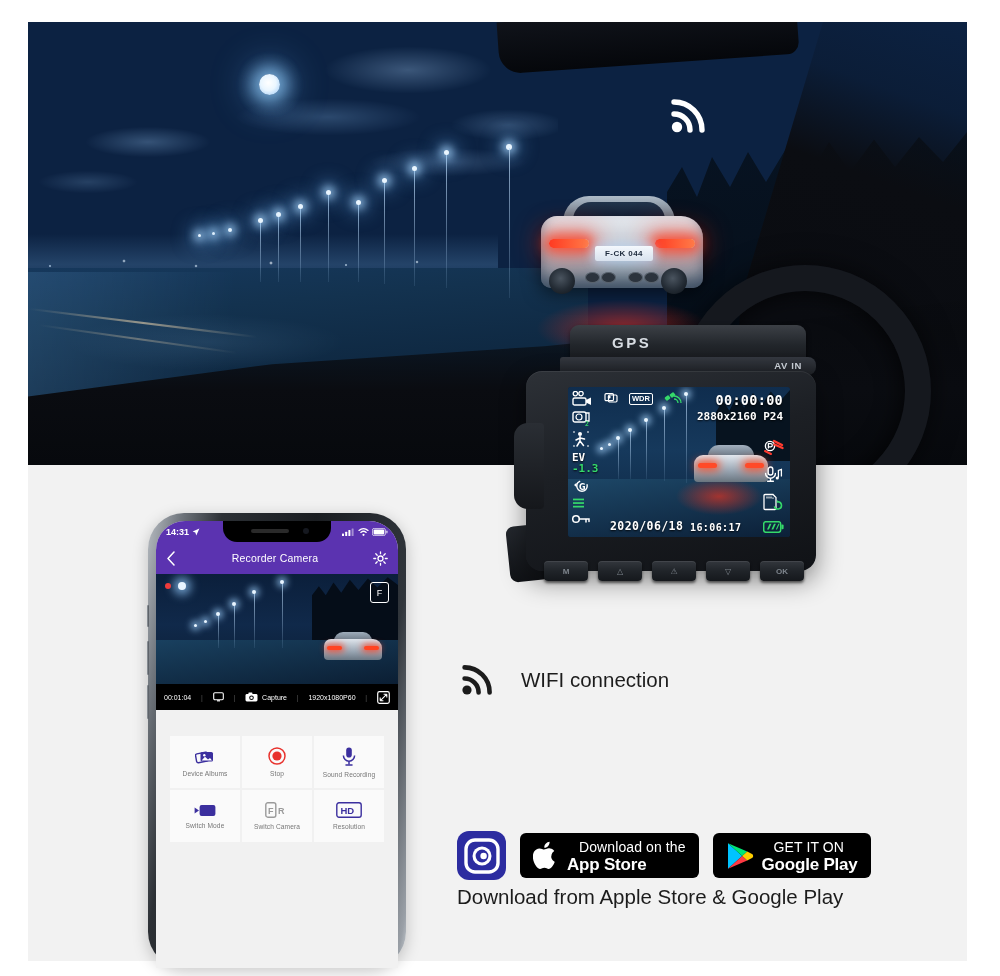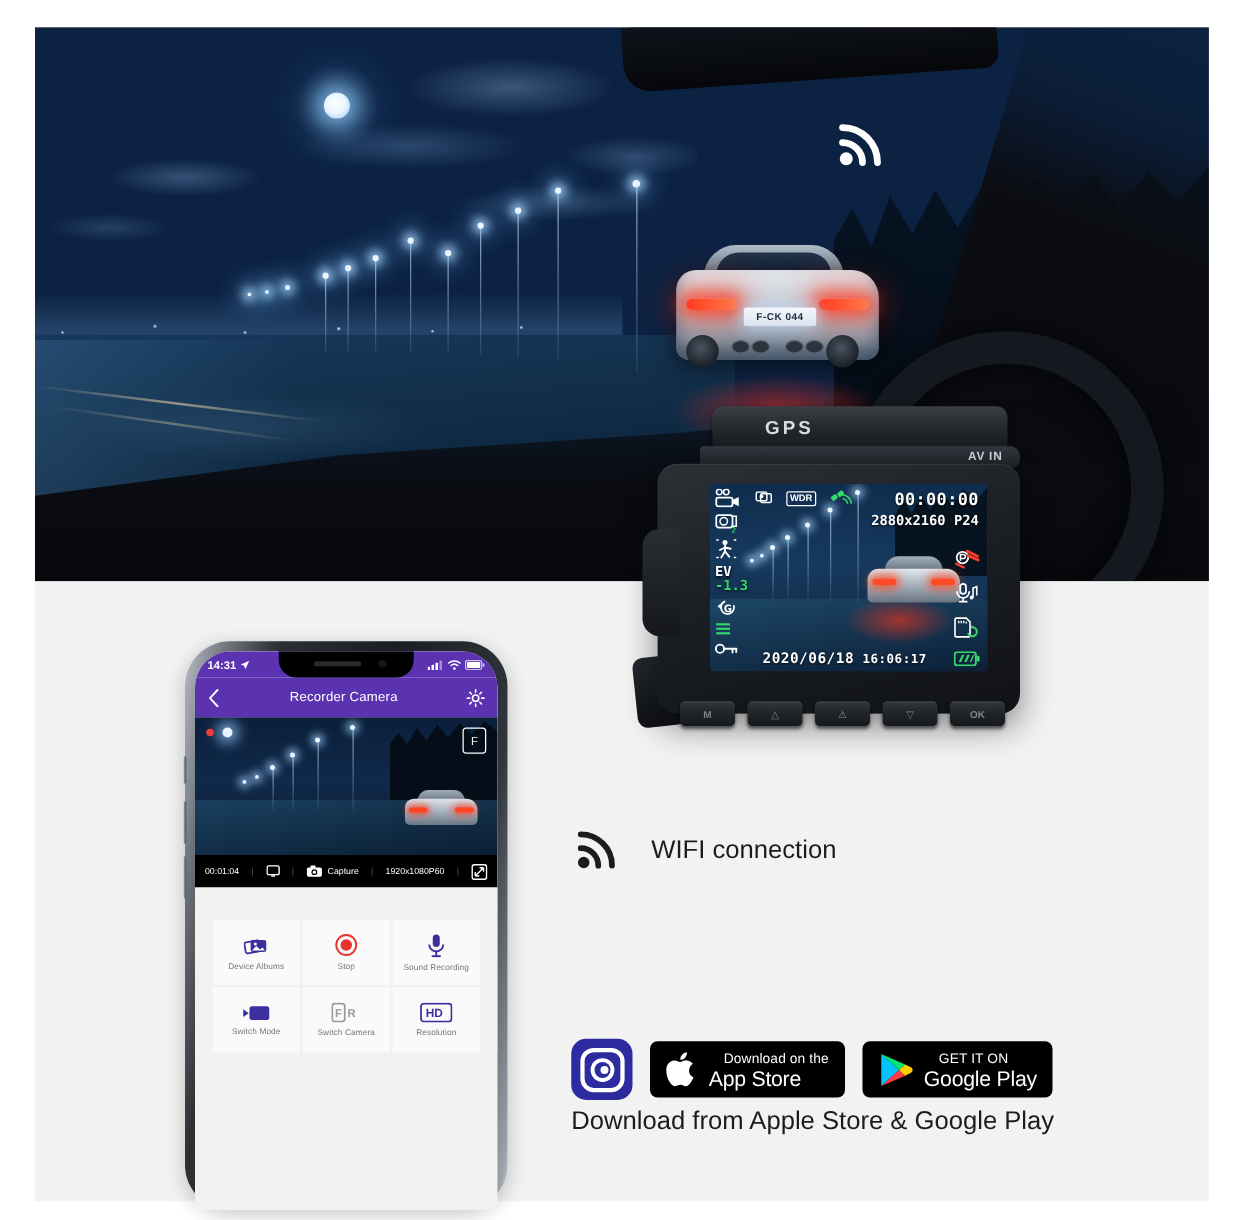--- a/index.html
+++ b/index.html
@@ -148,22 +148,22 @@
   
   .features{position:absolute;left:455px;top:662px;width:470px;}
   .feat{display:flex;align-items:center;gap:20px;margin-bottom:26px;}
   .feat .ficon{flex:0 0 46px;display:flex;align-items:center;justify-content:center;}
   .feat .ftext{font-size:20.5px;color:#1c1c1c;line-height:1.28;font-weight:400;}
 
   
   .stores{position:absolute;left:457px;top:831px;display:flex;align-items:center;gap:14px;}
   .appicon{width:49px;height:49px;border-radius:12px;background:#2c2ca0;display:flex;align-items:center;justify-content:center;}
   .badge{height:45px;background:#000;border-radius:6px;display:flex;align-items:center;gap:8px;padding:0 13px;color:#fff;}
-  .badge .b-sm{font-size:11px;letter-spacing:.1px;line-height:1.1;padding-left:12px;}
-  .badge .b-lg{font-size:17px;font-weight:400;line-height:1.05;letter-spacing:-.2px;}
+  .badge .b-sm{font-size:14px;letter-spacing:.1px;line-height:1.1;padding-left:12px;}
+  .badge .b-lg{font-size:17px;font-weight:700;line-height:1.05;letter-spacing:-.2px;}
   .caption{position:absolute;left:457px;top:885px;font-size:20.5px;color:#1c1c1c;}
 
   
   .dashcam{position:absolute;left:508px;top:325px;width:325px;height:290px;}
   .dc-top{position:absolute;left:62px;top:0;width:236px;height:36px;border-radius:9px 9px 0 0;
     background:linear-gradient(180deg,#3c4046 0%,#22262b 55%,#17191d 100%);
     box-shadow:0 2px 5px rgba(0,0,0,.5);}
   .dc-gps{position:absolute;left:42px;top:9px;color:#d8dde3;font-size:15px;font-weight:700;letter-spacing:2.5px;font-family:"Liberation Sans",sans-serif;}
   .dc-strip{position:absolute;left:52px;top:32px;width:256px;height:18px;border-radius:3px 8px 8px 3px;
     background:linear-gradient(180deg,#343840,#1d2025);}

